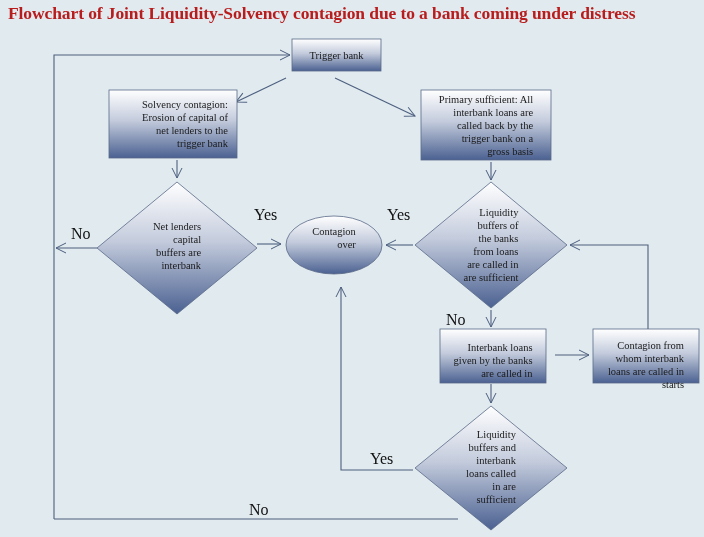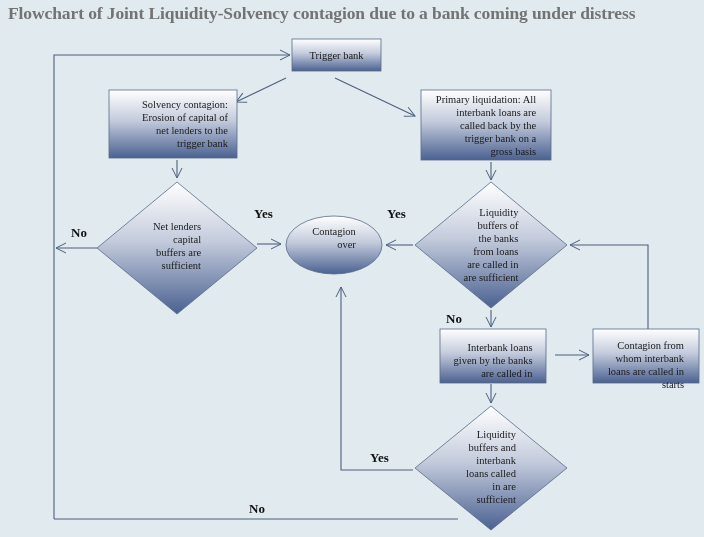--- a/index.html
+++ b/index.html
@@ -5,35 +5,35 @@
   html, body { margin: 0; padding: 0; }
   body {
     width: 704px; height: 537px; overflow: hidden;
     background: #e0eaef;
     font-family: "DejaVu Serif", "Liberation Serif", serif;
     position: relative;
   }
   .title {
     position: absolute; left: 8px; top: 3px;
     font-family: "Liberation Serif", serif;
-    font-size: 17.5px; font-weight: bold; color: #737373;
+    font-size: 17.5px; font-weight: bold; color: #b91c1c;
     letter-spacing: -0.1px; white-space: nowrap;
   }
   svg.canvas { position: absolute; left: 0; top: 0; }
   .node-text {
     position: absolute;
     font-family: "Liberation Serif", serif;
     font-size: 10.5px; line-height: 13px; color: #1a1a1a;
     text-align: right; white-space: pre-line;
     display: flex; align-items: center; justify-content: center;
   }
   .edge-label {
     position: absolute;
     font-family: "Liberation Serif", serif;
-    font-size: 13px; font-weight: bold; color: #111;
+    font-size: 16px; font-weight: normal; color: #111;
   }
 </style>
 </head>
 <body>
 
 <div class="title">Flowchart of Joint Liquidity-Solvency contagion due to a bank coming under distress</div>
 
 <svg class="canvas" width="704" height="537" viewBox="0 0 704 537">
   <defs>
     <linearGradient id="g" x1="0" y1="0" x2="0" y2="1">
@@ -88,29 +88,29 @@
     <rect x="593" y="329" width="106" height="54"></rect>
     <polygon points="491,406 567,468 491,530 415,468"></polygon>
   </g>
 </svg>
 
 <div class="node-text" style="left:292px;top:39px;width:89px;height:32px;">Trigger bank</div>
 <div class="node-text" style="left:109px;top:90px;width:152px;height:68px;">Solvency contagion:
 Erosion of capital of
 net lenders to the
 trigger bank</div>
-<div class="node-text" style="left:421px;top:90px;width:130px;height:70px;">Primary liquidation: All
+<div class="node-text" style="left:421px;top:90px;width:130px;height:70px;">Primary sufficient: All
 interbank loans are
 called back by the
 trigger bank on a
 gross basis</div>
 <div class="node-text" style="left:127px;top:214px;width:100px;height:64px;">Net lenders
 capital
 buffers are
-sufficient</div>
+interbank</div>
 <div class="node-text" style="left:290px;top:221px;width:88px;height:34px;">Contagion
 over</div>
 <div class="node-text" style="left:441px;top:203px;width:100px;height:84px;">Liquidity
 buffers of
 the banks
 from loans
 are called in
 are sufficient</div>
 <div class="node-text" style="left:440px;top:329px;width:106px;height:62px;">Interbank loans
 given by the banks

